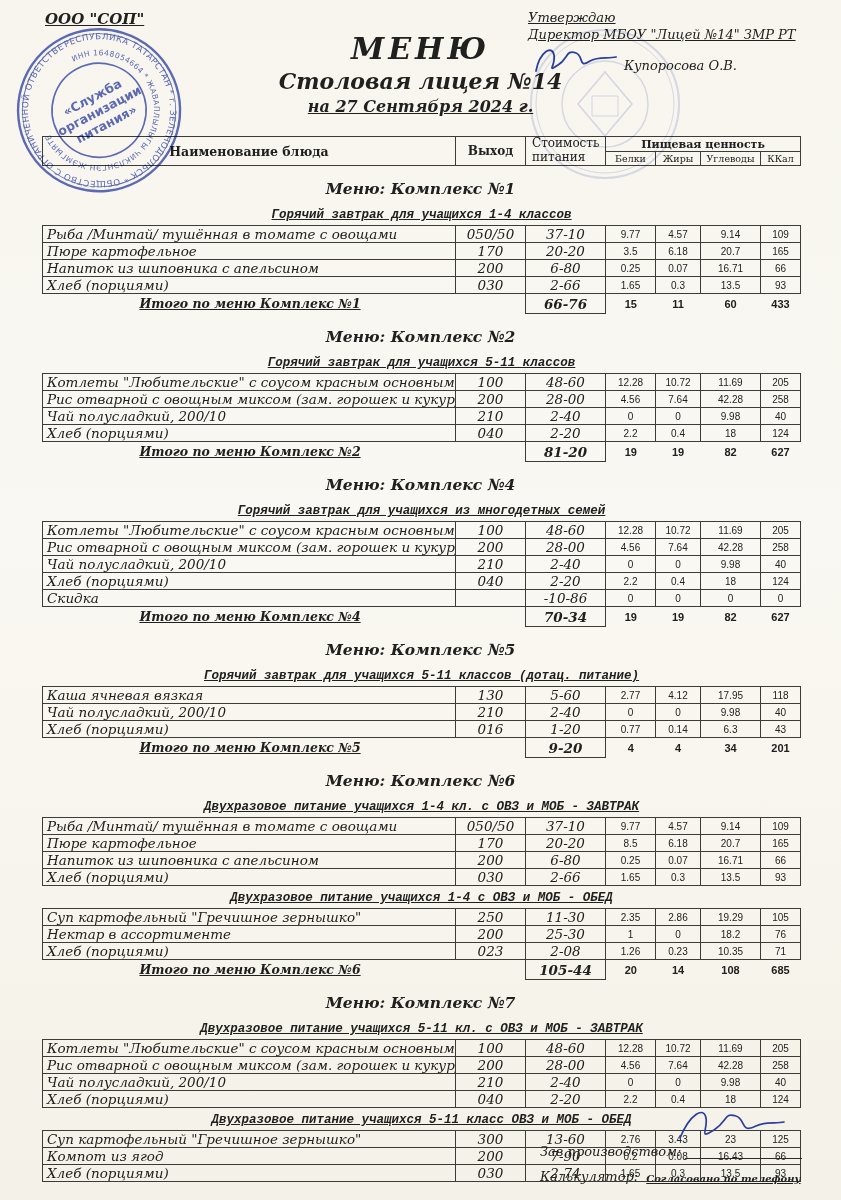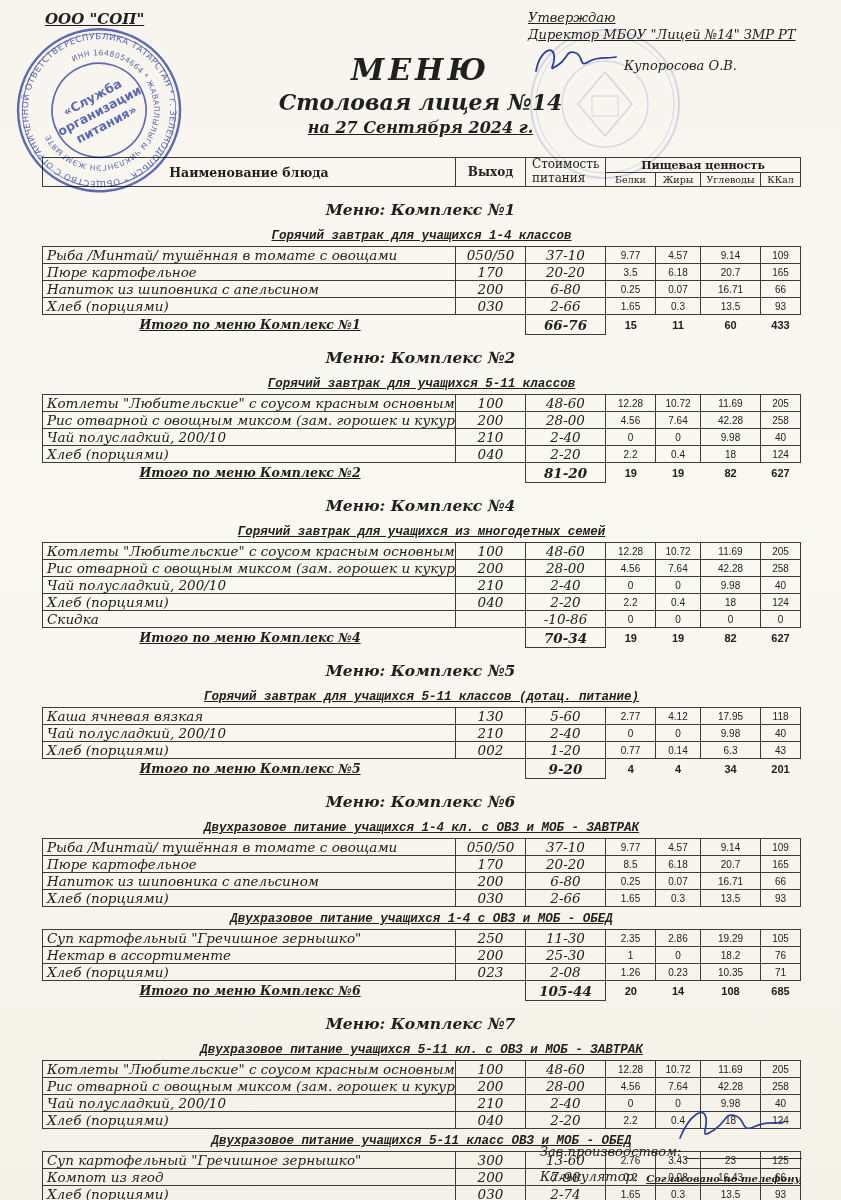--- a/index.html
+++ b/index.html
@@ -24,21 +24,21 @@
   .approval .a-line1 { text-decoration: underline; margin-bottom:2px; }
   .approval .a-line2 { text-decoration: underline; margin-bottom:1px; }
   .approval .a-row { display:flex; align-items:flex-end; }
   .approval .a-name { font-size:13px; margin-left:4px; padding-bottom:4px; }
   .sig-svg { display:block; }
 
   .stamp { position:absolute; pointer-events:none; mix-blend-mode:multiply; }
   .stamp-left { left:14px; top:24px; transform:rotate(-28deg); opacity:.82; z-index:5; }
   .stamp-right { left:500px; top:20px; opacity:.20; z-index:1; }
 
-  .menu-title { text-align:center; padding-top:52px; font-size:30px; font-weight:bold; font-style:italic; letter-spacing:4px; }
+  .menu-title { text-align:center; padding-top:31px; font-size:30px; font-weight:bold; font-style:italic; letter-spacing:4px; }
   .menu-subtitle { text-align:center; font-size:22px; font-weight:bold; font-style:italic; margin-top:2px; }
   .menu-date { text-align:center; font-size:16px; font-weight:bold; font-style:italic; margin-top:3px; }
   .menu-date span { text-decoration: underline; }
 
   
   table { border-collapse:collapse; table-layout:fixed; width:758px; margin-left:42px; }
   #header-table { margin-top:20px; }
   #header-table th { border:1px solid #3d3b38; font-weight:normal; }
   .h-name { font-weight:bold !important; font-size:12.5px; }
   .h-out  { font-weight:bold !important; font-size:12px; }
@@ -378,21 +378,21 @@
             <td class="name-cell">Чай полусладкий, 200/10</td>
             <td class="out-cell">210</td>
             <td class="cost-cell">2-40</td>
             <td class="n-cell">0</td>
             <td class="n-cell">0</td>
             <td class="n-cell">9.98</td>
             <td class="n-cell">40</td>
           </tr>
           <tr class="item-row">
             <td class="name-cell">Хлеб (порциями)</td>
-            <td class="out-cell">002</td>
+            <td class="out-cell">016</td>
             <td class="cost-cell">1-20</td>
             <td class="n-cell">0.77</td>
             <td class="n-cell">0.14</td>
             <td class="n-cell">6.3</td>
             <td class="n-cell">43</td>
           </tr>
           <tr class="total-row">
             <td class="total-label">Итого по меню Комплекс №5</td>
             <td class="total-out"></td>
             <td class="total-cost">9-20</td>

